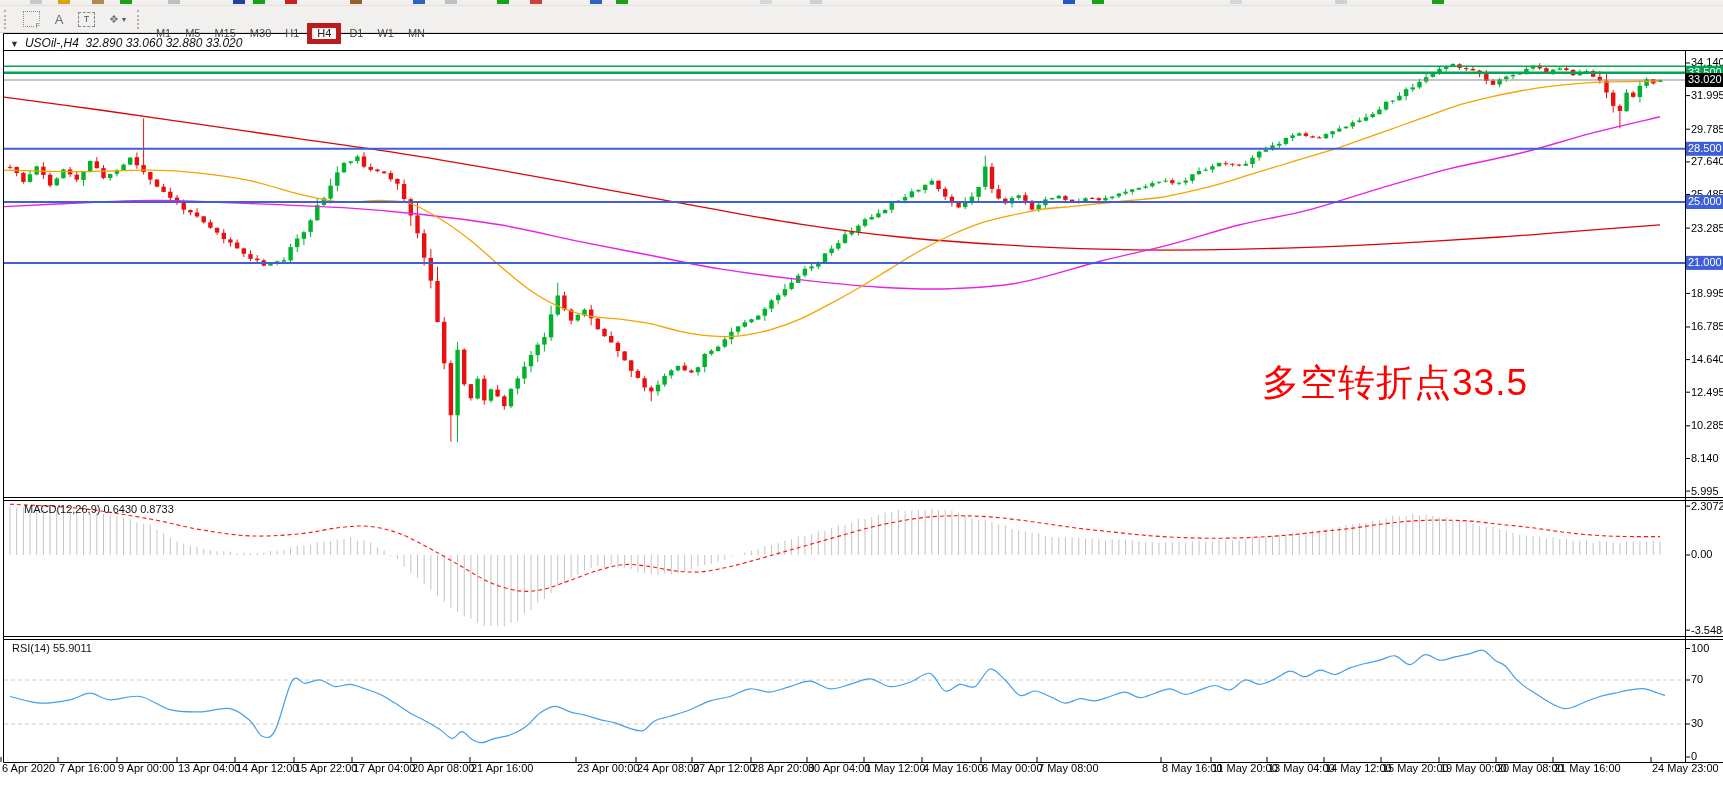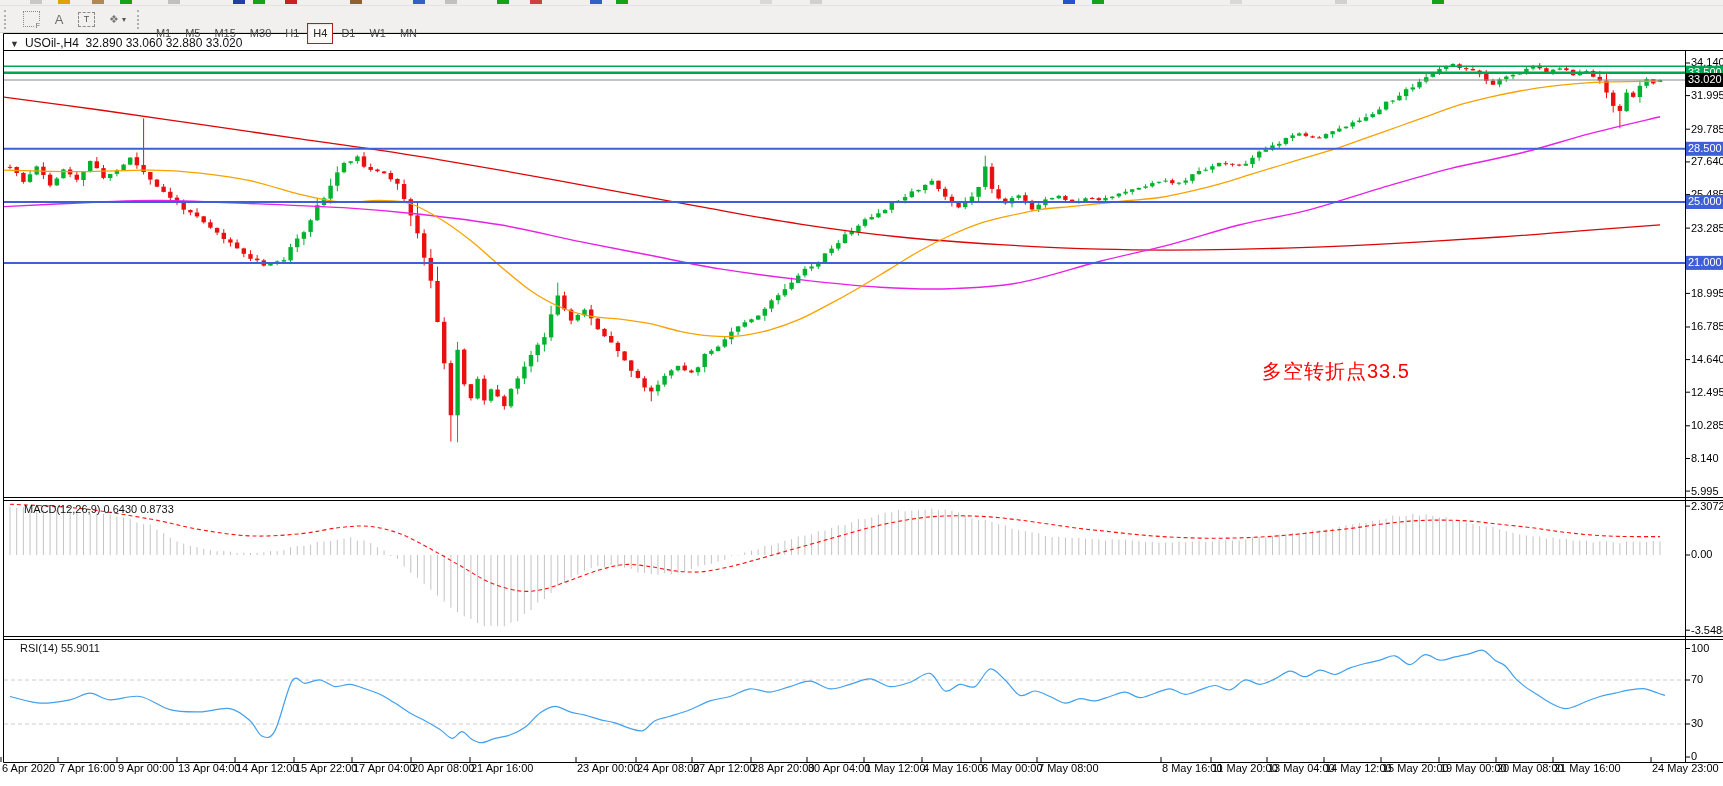--- a/index.html
+++ b/index.html
@@ -5,35 +5,35 @@
   html,body{margin:0;padding:0;background:#fff;}
   .screen{position:relative;width:1723px;height:786px;overflow:hidden;background:#ffffff;
           font-family:"Liberation Sans",sans-serif;}
   .sliver{position:absolute;left:0;top:0;width:1723px;height:5px;background:#f1f0ee;z-index:4;border-bottom:1px solid #e4e2de;}
   .sliver i{position:absolute;top:0;height:4px;width:12px;display:block;}
   .toolbar{position:absolute;left:0;top:6px;width:1723px;height:26px;background:#f1f0ee;
            border-bottom:1px solid #d9d6d1;display:flex;align-items:center;z-index:4;}
   .grip{width:6px;height:19px;margin:0 4px;border-left:2px dotted #b3b0aa;}
   .tbtn{height:21px;min-width:22px;padding:0 5px;margin:0 1px;display:flex;align-items:center;justify-content:center;
         font-size:11px;color:#4a4a4a;border:1px solid transparent;background:transparent;box-sizing:border-box;}
-  .tbtn.active{background:#fbfaf9;border:1px solid #b91c1c;box-shadow:inset 1px 1px 2px #e7e4df;color:#222;}
+  .tbtn.active{background:#fbfaf9;border:5px solid #b91c1c;box-shadow:inset 1px 1px 2px #e7e4df;color:#222;}
   .icon-box{display:inline-flex;align-items:center;justify-content:center;}
   .gridf{width:15px;height:14px;border:1px dotted #8a8a8a;position:relative;font-size:7px;color:#666;}
   .gridf b{position:absolute;right:-1px;bottom:-3px;font-weight:normal;background:#f1f0ee;padding-left:1px;}
   .a-glyph{font-size:13px;color:#6e6e6e;}
   .tbox{width:15px;height:13px;border:1px dashed #8a8a8a;font-size:9px;color:#555;display:flex;align-items:center;justify-content:center;}
   .shapes{font-size:11px;color:#777;}
   .caret{font-size:8px;color:#555;margin-left:3px;}
   svg.canvas{position:absolute;left:0;top:0;z-index:1;}
   .overlay{position:absolute;z-index:3;white-space:nowrap;color:#111;}
-  .title-strip{left:10px;top:36px;font-size:12px;}
+  .title-strip{left:10px;top:36px;font-size:12px;font-style:italic;}
   .title-strip .arrow{font-size:9px;color:#333;margin-right:6px;}
   .macd-label{left:8px;top:503px;font-size:11px;margin-left:16px;}
-  .rsi-label{left:20px;top:642px;font-size:11px;}
-  .annotation{left:1262px;top:358px;font-size:20px;letter-spacing:1px;}
+  .rsi-label{left:12px;top:642px;font-size:11px;}
+  .annotation{left:1262px;top:358px;font-size:37px;letter-spacing:1px;}
 </style>
 </head>
 <body>
 
 <div class="screen">
 
   <div class="sliver">
       <i style="left: 30px; background: rgb(200, 200, 200);"></i>
       <i style="left: 58px; background: rgb(224, 160, 0);"></i>
       <i style="left: 92px; background: rgb(176, 136, 80);"></i>

